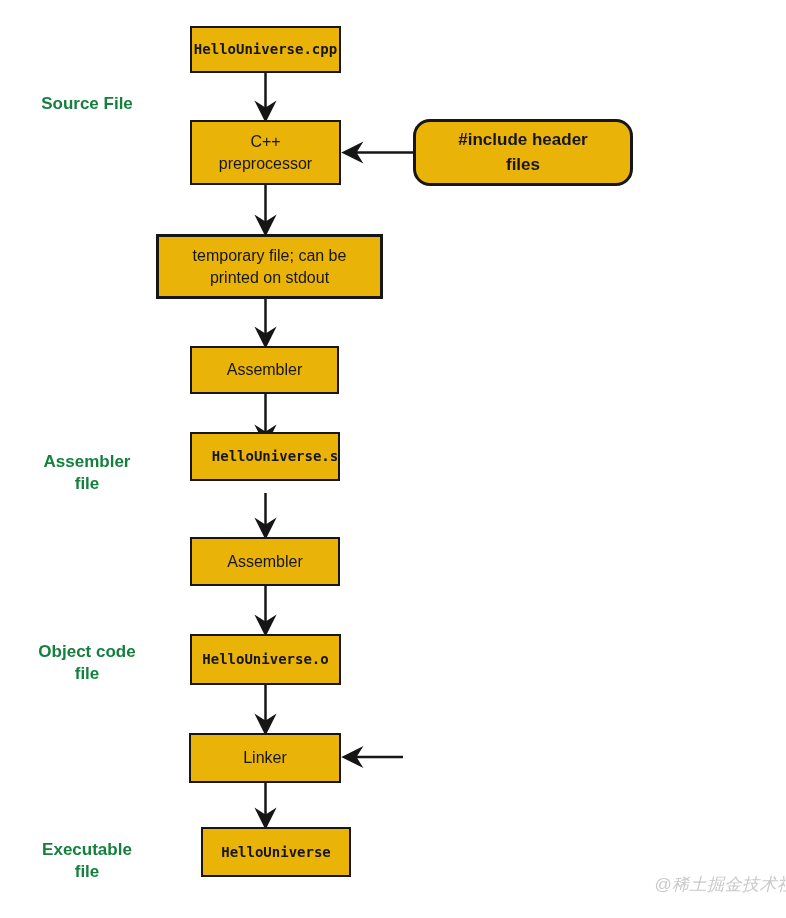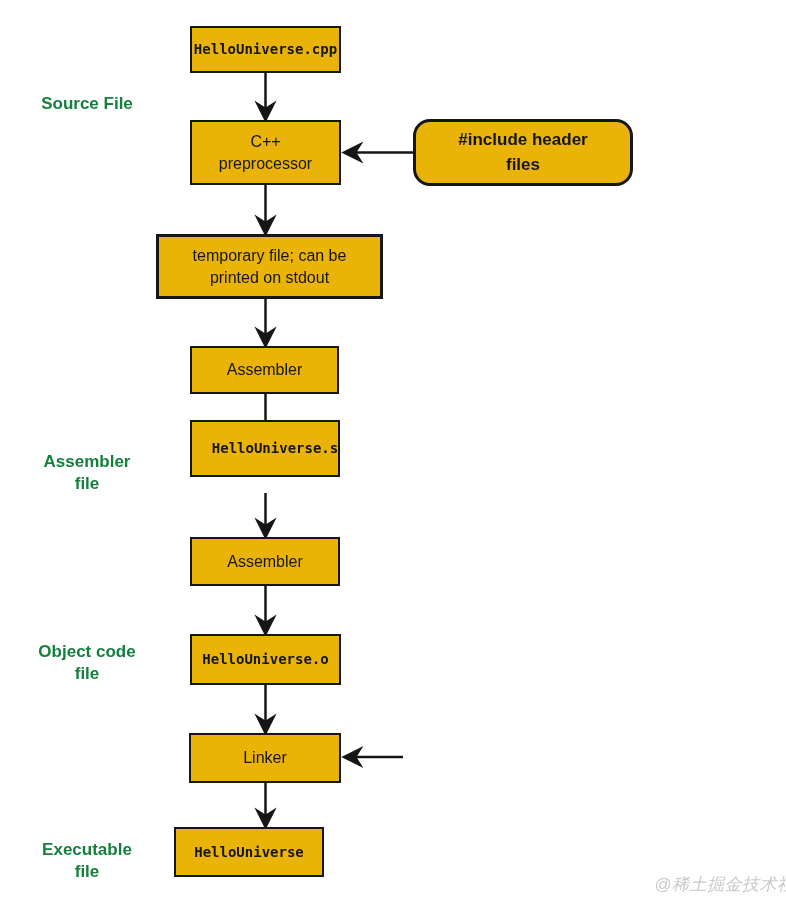--- a/index.html
+++ b/index.html
@@ -138,29 +138,29 @@
   <div class="box mono" style="left:190px; top:26px; width:151px; height:47px;">HelloUniverse.cpp</div>
 
   <div class="box sans" style="left:190px; top:120px; width:151px; height:65px;">C++
 preprocessor</div>
 
   <div class="box sans thick" style="left:156px; top:234px; width:227px; height:65px;">temporary file; can be
 printed on stdout</div>
 
   <div class="box sans" style="left:190px; top:346px; width:149px; height:48px;">Assembler</div>
 
-  <div class="box mono" style="left:190px; top:420px; width:150px; height:57px;padding-left:20px;">HelloUniverse.s</div>
+  <div class="box mono" style="left:190px; top:432px; width:150px; height:49px;padding-left:20px;">HelloUniverse.s</div>
 
   <div class="box sans" style="left:190px; top:537px; width:150px; height:49px;">Assembler</div>
 
   <div class="box mono" style="left:190px; top:634px; width:151px; height:51px;">HelloUniverse.o</div>
 
   <div class="box sans" style="left:189px; top:733px; width:152px; height:50px;">Linker</div>
 
-  <div class="box mono" style="left:174px; top:827px; width:150px; height:50px;">HelloUniverse</div>
+  <div class="box mono" style="left:201px; top:827px; width:150px; height:50px;">HelloUniverse</div>
 
   <div class="box sansbold thick" style="left:413px; top:119px; width:220px; height:67px;">#include header
 files</div>
 
 
   <div class="watermark">@稀土掘金技术社区</div>
 
 </div>
 
 </body></html>

